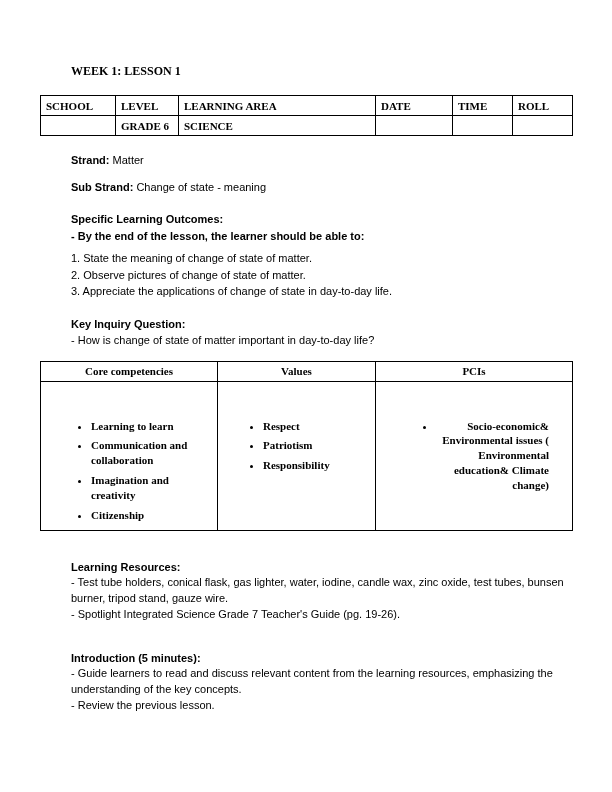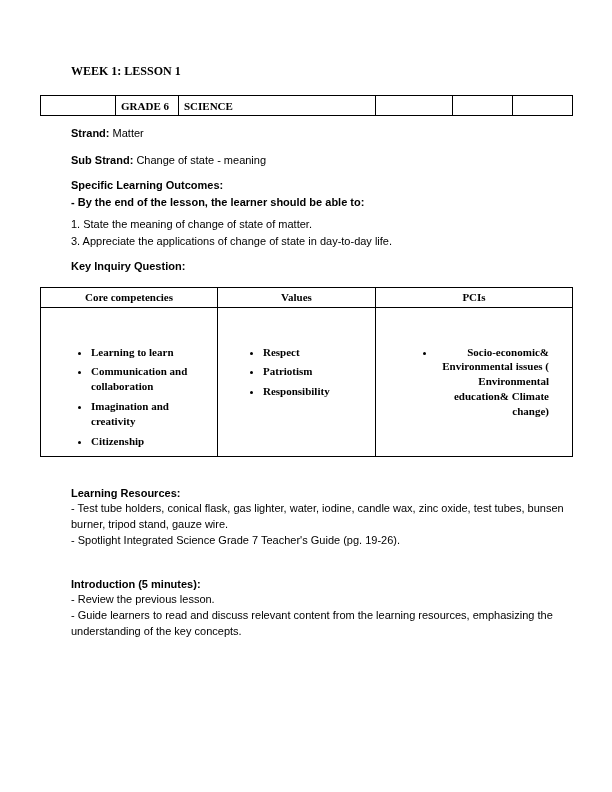--- a/index.html
+++ b/index.html
@@ -15,21 +15,21 @@
 
   table { border-collapse:collapse; width:532px; table-layout:fixed; }
   th, td {
     border:1px solid #000; font-family:"Liberation Serif", serif; font-weight:bold;
     font-size:11px; padding:2px 5px; text-align:left; vertical-align:middle;
   }
   .info-table { margin-top:16px; }
   .info-table th, .info-table td { height:20px; }
 
   .line { line-height:1.5; }
-  .sec { margin-top:9px; }
+  .sec { margin-top:16px; }
   .gap-sm { margin-top:6px; }
 
   .comp-table { margin-top:12px; }
   .comp-table th { text-align:center; height:20px;margin-left:23px; }
   .comp-table td { vertical-align:top; padding-top:12px; height:126px; }
   .comp-table ul { list-style:disc; line-height:1.35;margin-top:25px; }
   .comp-table li { margin-bottom:5px; }
   .cc-list  { padding-left:45px; padding-right:10px; }
   .val-list { padding-left:40px; padding-right:10px; }
   .pci-list { padding-left:55px; width:168px;text-align:right; }
@@ -49,20 +49,28 @@
     <colgroup>
       <col style="width:75px">
         <col style="width:63px">
         <col style="width:197px">
       <col style="width:77px">
         <col style="width:60px">
         <col style="width:60px">
     </colgroup>
     <tbody>
       <tr>
+        <th>SCHOOL</th>
+        <th>LEVEL</th>
+        <th>LEARNING AREA</th>
+        <th>DATE</th>
+        <th>TIME</th>
+        <th>ROLL</th>
+      </tr>
+      <tr>
         <td></td>
         <td>GRADE 6</td>
         <td>SCIENCE</td>
         <td></td>
         <td></td>
         <td></td>
       </tr>
     </tbody>
   </table>
 
@@ -74,26 +82,28 @@
   <p class="line indent" style="margin-top:10px">
     <span class="b">Sub Strand:</span>
     <span>Change of state - meaning</span>
   </p>
 
   <div class="indent sec">
     <p class="line b">Specific Learning Outcomes:</p>
     <p class="line b">- By the end of the lesson, the learner should be able to:</p>
     <div class="gap-sm">
       <p class="line">1. State the meaning of change of state of matter.</p>
+      <p class="line">2. Observe pictures of change of state of matter.</p>
       <p class="line">3. Appreciate the applications of change of state in day-to-day life.</p>
     </div>
   </div>
 
   <div class="indent sec">
     <p class="line b">Key Inquiry Question:</p>
+    <p class="line">- How is change of state of matter important in day-to-day life?</p>
   </div>
 
   <table class="comp-table">
     <colgroup>
       <col style="width:177px">
         <col style="width:158px">
         <col style="width:197px">
     </colgroup>
     <tbody>
       <tr>
@@ -128,17 +138,17 @@
 
   <div class="indent" style="margin-top:28px">
     <p class="line b">Learning Resources:</p>
     <p class="res-line">- Test tube holders, conical flask, gas lighter, water, iodine, candle wax, zinc oxide, test tubes, bunsen burner, tripod stand, gauze wire.</p>
     <p class="res-line">- Spotlight Integrated Science Grade 7 Teacher's Guide (pg. 19-26).</p>
   </div>
 
 
   <div class="indent intro-head">
     <p class="line b">Introduction (5 minutes):</p>
+    <p class="res-line">- Guide learners to read and discuss relevant content from the learning resources, emphasizing the understanding of the key concepts.</p>
     <p class="res-line">- Review the previous lesson.</p>
-    <p class="res-line">- Guide learners to read and discuss relevant content from the learning resources, emphasizing the understanding of the key concepts.</p>
   </div>
 
 </div>
 
 </body></html>

